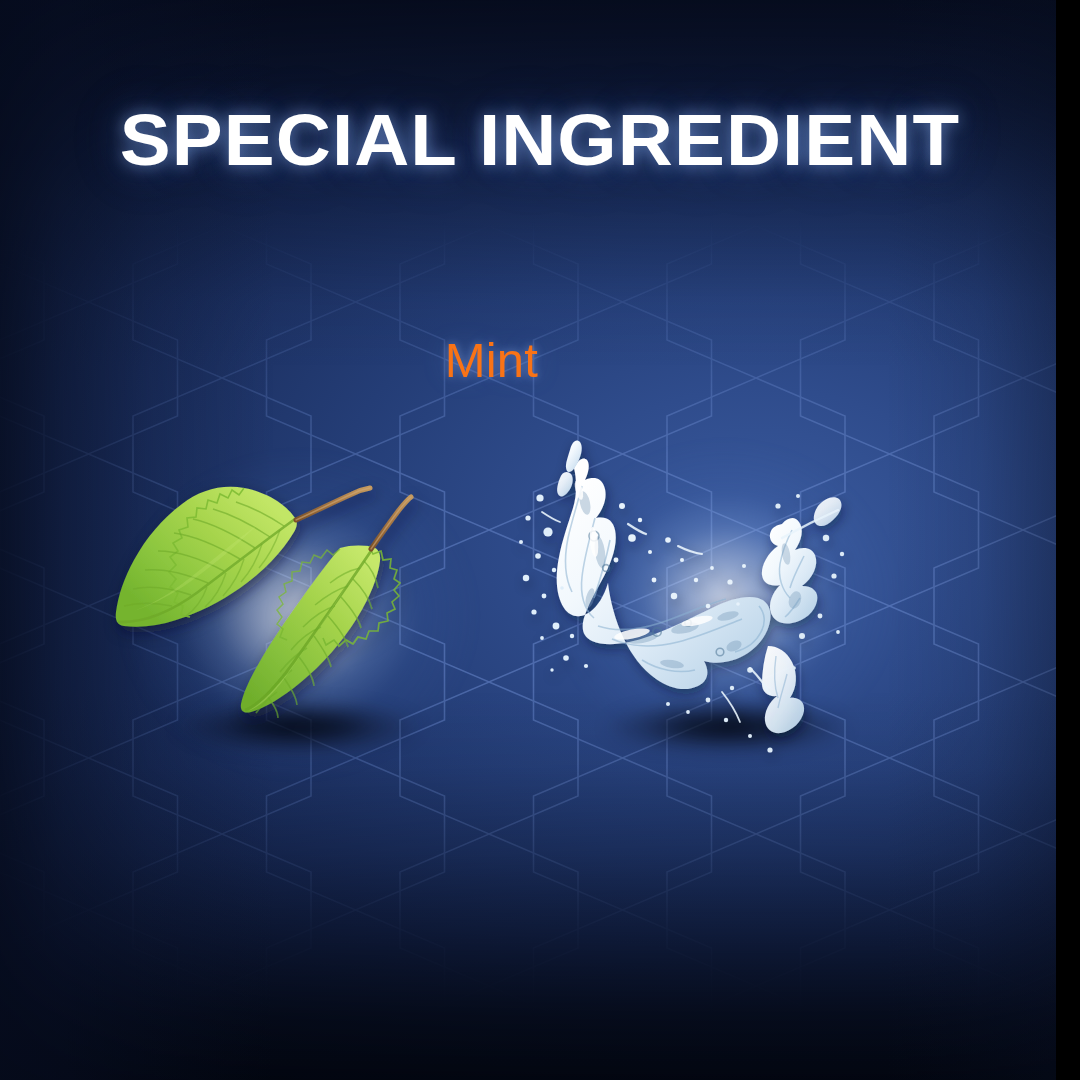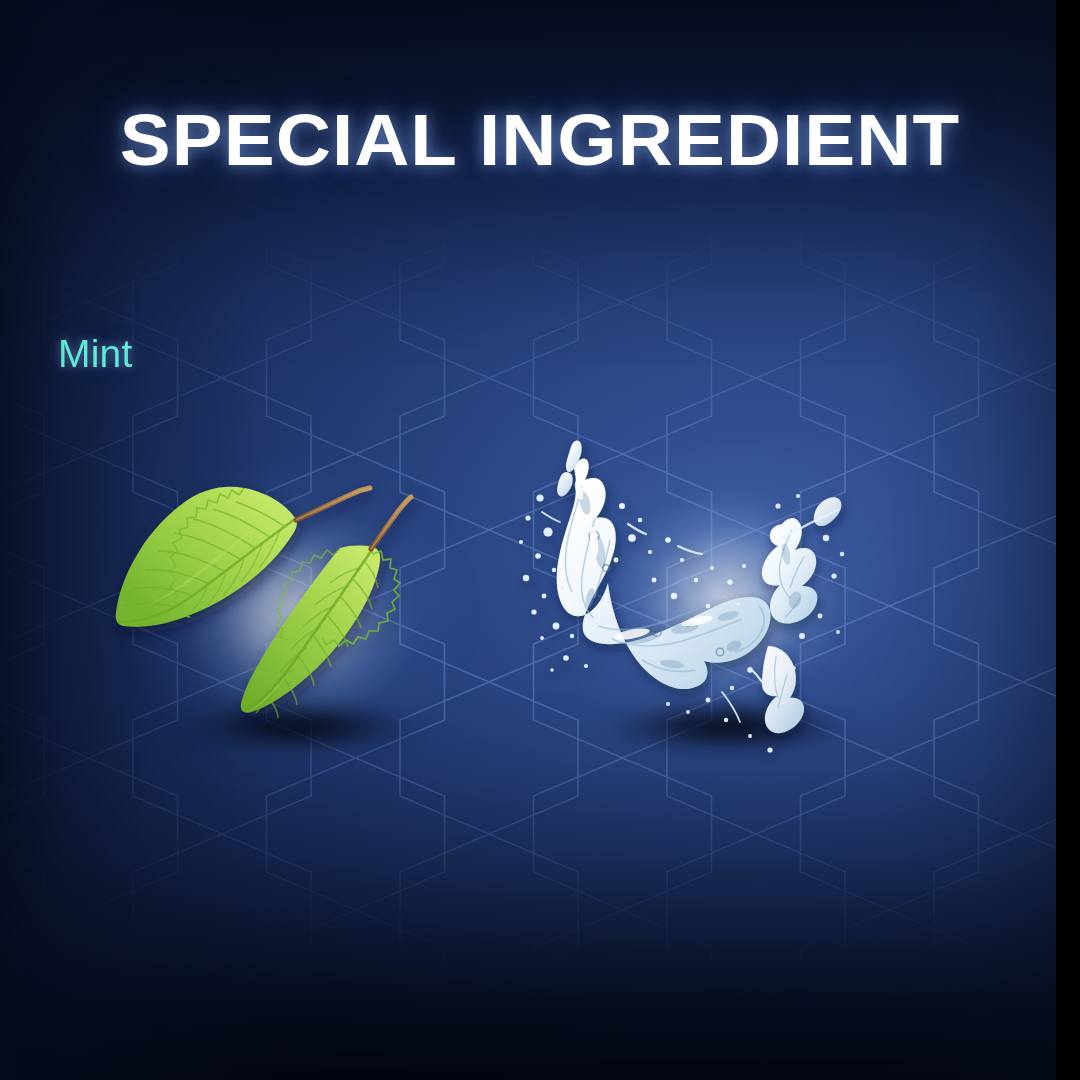--- a/index.html
+++ b/index.html
@@ -117,25 +117,25 @@
     height: 1080px;
     width: 480px;
   }
   .col.left  { left: 58px; }
   .col.right { left: 482px; }
 
   .ing-label {
     position: absolute;
     top: 332px;
     width: 480px;
-    text-align: left;
-    color: #5eead4;
+    text-align: right;
+    color: #f97316;
     font-family: "Liberation Sans", sans-serif;
     font-weight: 400;
-    font-size: 39px;
+    font-size: 49px;
     letter-spacing: 0.2px;
     line-height: 1.15;
     text-shadow:
       0 0 10px rgba(160,195,255,0.48),
       0 0 26px rgba(110,155,230,0.28);
     white-space: nowrap;
     user-select: none;
   }
 
   

